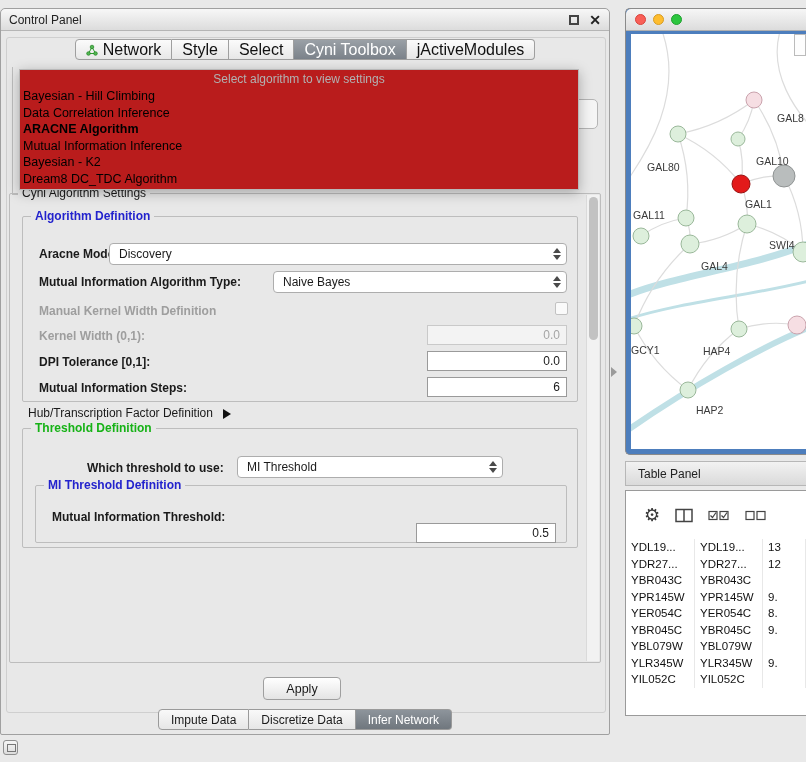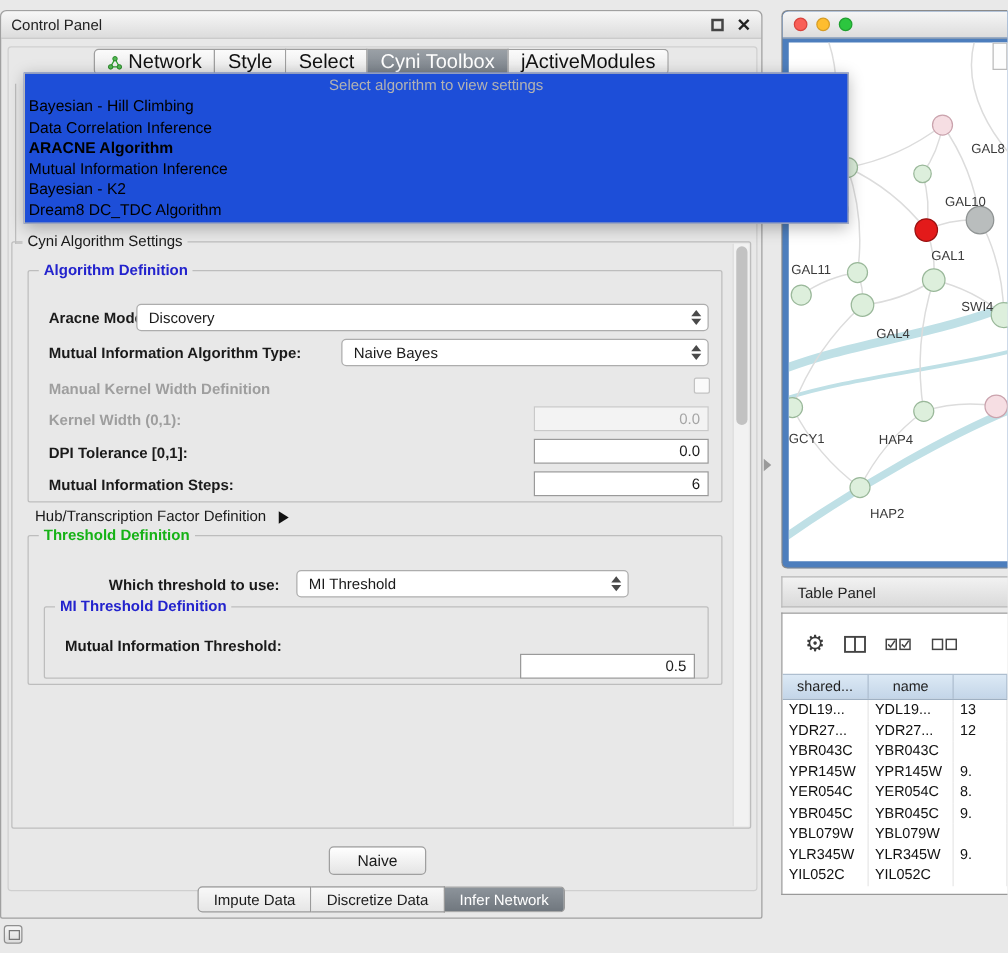--- a/index.html
+++ b/index.html
@@ -34,21 +34,21 @@
   .tab:first-child { border-left:1px solid #9f9f9f; border-radius:4px 0 0 4px; }
   .tab:last-child { border-radius:0 4px 4px 0; }
   .tab.sel { background:linear-gradient(#9aa0a6,#7b828a); color:#fff; }
 
   #groupbox-fragment { left:11px; top:58px; width:7px; height:128px;
     border-left:1px solid #bdbdbd; border-bottom:1px solid #bdbdbd; z-index:2; }
   #combo-remnant { left:556px; top:90px; width:41px; height:30px;
     border:1px solid #b5b5b5; border-radius:5px; background:#f5f5f5; z-index:3; }
 
   
-  #algo-popup { left:18px; top:49px; width:660px; background:#1d4ed8;
+  #algo-popup { left:18px; top:60px; width:560px; background:#b91c1c;
     border:1px solid #b8b8b8; box-shadow:0 3px 12px rgba(0,0,0,.28);
     z-index:20; padding:1px 0 2px 0; }
   .pop-placeholder { text-align:center; color:#b2b2b2; height:17px; line-height:17px; font-size:12px; }
   .pop-item { height:16.5px; line-height:16.5px; padding-left:3px; font-size:12.5px; color:#000; }
   .pop-item.sel { font-weight:bold; }
 
   
   .groupbox { border:1px solid #bdbdbd; border-radius:2px; }
   .gb-title { position:absolute; top:-8px; left:8px; background:#e8e8e8;
     padding:0 4px; font-size:12px; display:flex; align-items:center; }
@@ -277,21 +277,21 @@
         <div class="field" style="left:380px; top:20px; width:140px;margin-top:17px;">0.5</div>
       </div>
     </div>
 
 
     <div id="settings-scrollbar">
       <div id="settings-thumb"></div>
     </div>
   </div>
 
-  <div class="abs" id="apply-btn">Naive</div>
+  <div class="abs" id="apply-btn">Apply</div>
   <div id="bottom-tabs">
       <div class="btab">Impute Data</div>
       <div class="btab">Discretize Data</div>
       <div class="btab sel">Infer Network</div>
     </div>
 </div>
 
 <div class="abs" id="network-window">
   <div id="network-titlebar">
     <span class="light red"></span>
@@ -367,25 +367,20 @@
       <rect x="1" y="2.5" width="8" height="8" fill="none" stroke="#444" stroke-width="1.2"></rect>
       <path d="M2.5 6.5 L4.5 8.5 L8 3.5" stroke="#444" stroke-width="1.2" fill="none"></path>
       <rect x="12" y="2.5" width="8" height="8" fill="none" stroke="#444" stroke-width="1.2"></rect>
       <path d="M13.5 6.5 L15.5 8.5 L19 3.5" stroke="#444" stroke-width="1.2" fill="none"></path>
     </svg>
     <svg width="22" height="13" viewBox="0 0 22 13">
       <rect x="1" y="2.5" width="8" height="8" fill="none" stroke="#444" stroke-width="1.2"></rect>
       <rect x="12" y="2.5" width="8" height="8" fill="none" stroke="#444" stroke-width="1.2"></rect>
     </svg>
   </div>
-  <div id="table-header-row">
-      <div class="th">shared...</div>
-      <div class="th">name</div>
-      <div class="th"></div>
-    </div>
   <div id="table-body">
       <div class="tr">
         <div class="td">YDL19...</div>
         <div class="td">YDL19...</div>
         <div class="td">13</div>
       </div>
       <div class="tr">
         <div class="td">YDR27...</div>
         <div class="td">YDR27...</div>
         <div class="td">12</div>

